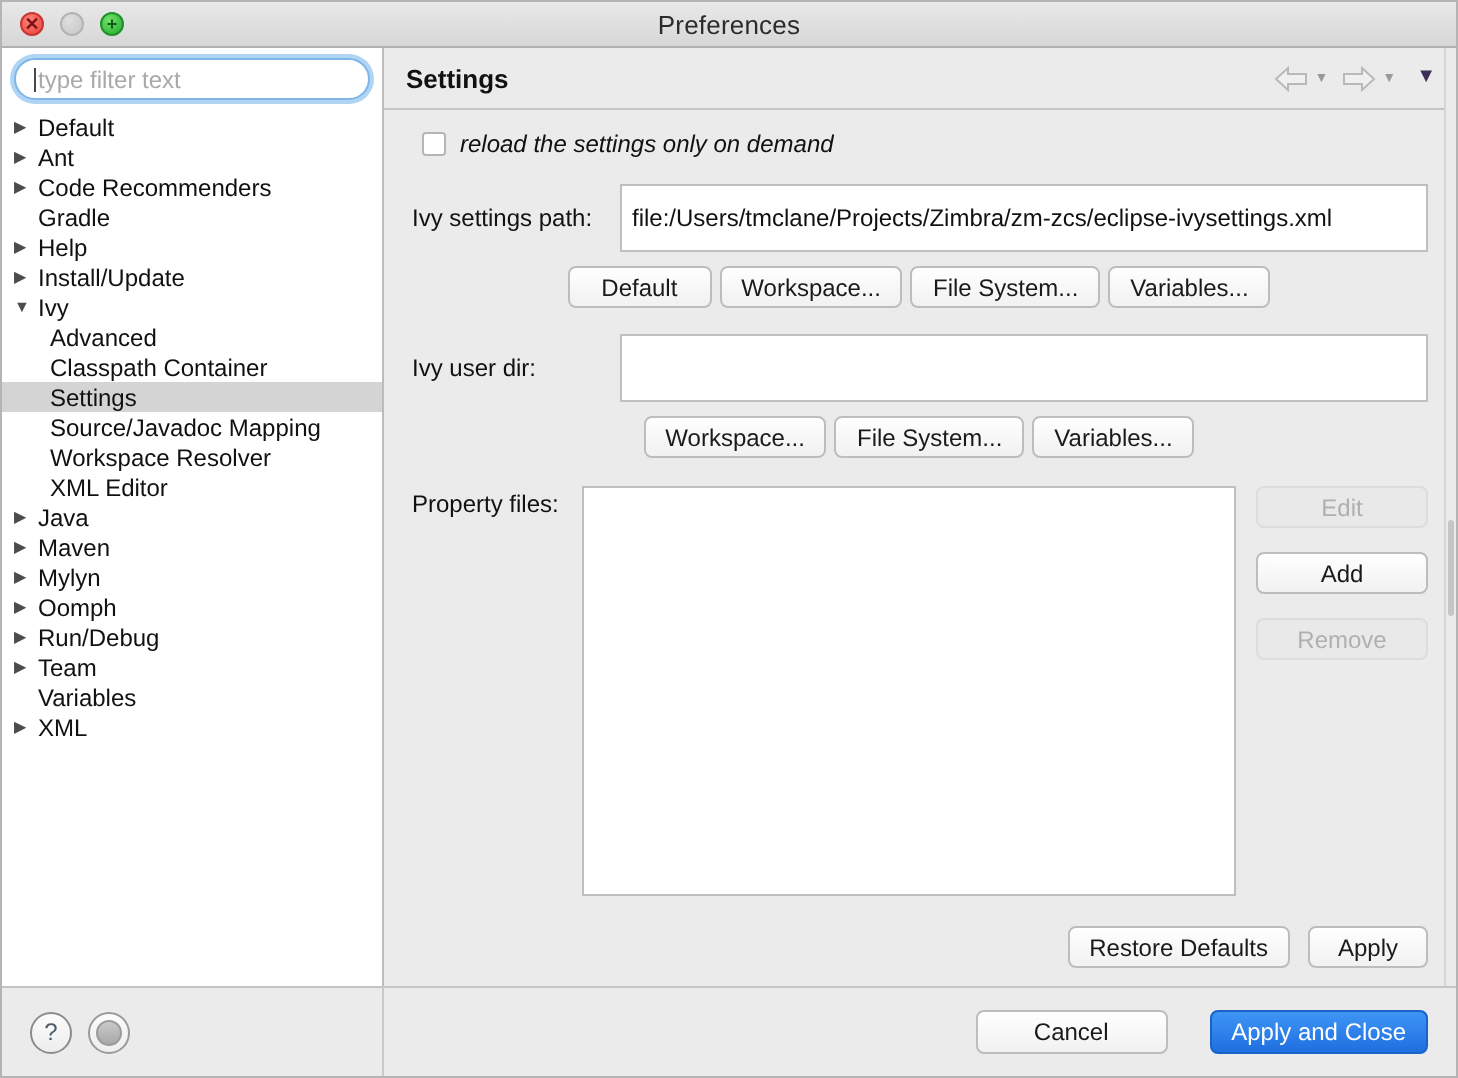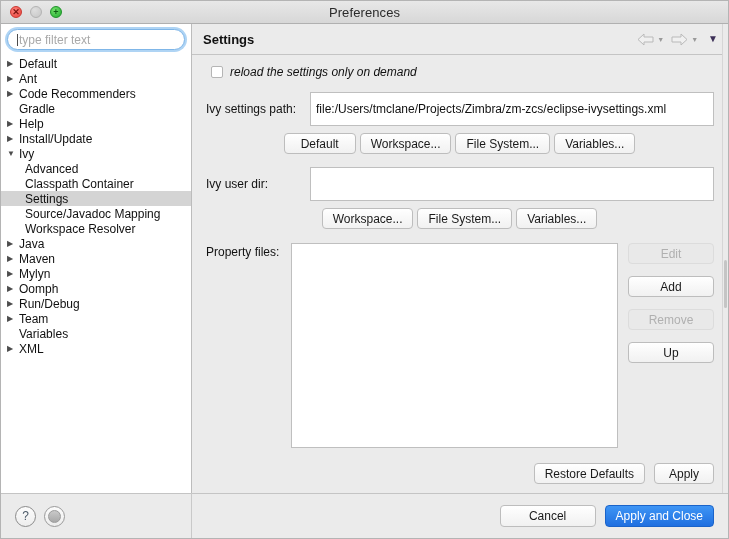--- a/index.html
+++ b/index.html
@@ -363,21 +363,21 @@
   .inner-dot {
     width: 13px;
     height: 13px;
     border-radius: 50%;
     background: linear-gradient(to bottom, #c9c9c9, #a8a8a8);
     border: 1px solid #9b9b9b;
     box-sizing: border-box;
   }
   .footer-right {
     display: flex;
-    gap: 9px;
+    gap: 21px;
     align-items: center;
   }
   .footer-right .btn { min-width: 96px; height: 22px; }
 
   
   .footer-sep {
     position: absolute;
     left: 190px;
     top: -1px;
     bottom: 0;
@@ -469,20 +469,24 @@
             <span class="twisty"></span>
             <span class="tree-label">Settings</span>
           </div>
           <div class="tree-row indent-child">
             <span class="twisty"></span>
             <span class="tree-label">Source/Javadoc Mapping</span>
           </div>
           <div class="tree-row indent-child">
             <span class="twisty"></span>
             <span class="tree-label">Workspace Resolver</span>
+          </div>
+          <div class="tree-row indent-child">
+            <span class="twisty"></span>
+            <span class="tree-label">XML Editor</span>
           </div>
           <div class="tree-row">
             <span class="twisty">▶</span>
             <span class="tree-label">Java</span>
           </div>
           <div class="tree-row">
             <span class="twisty">▶</span>
             <span class="tree-label">Maven</span>
           </div>
           <div class="tree-row">
@@ -561,21 +565,20 @@
             <span class="btn">Variables...</span>
           </div>
 
         <div class="prop-area">
           <span class="prop-label">Property files:</span>
           <div class="prop-list"></div>
           <div class="prop-buttons" id="prop-buttons">
               <span class="btn disabled">Edit</span>
               <span class="btn">Add</span>
               <span class="btn disabled">Remove</span>
-              <span class="btn">Up</span>
             </div>
         </div>
 
         <div class="apply-row">
           <span class="btn btn-restore">Restore Defaults</span>
           <span class="btn">Apply</span>
         </div>
 
       </div>
     </div>

